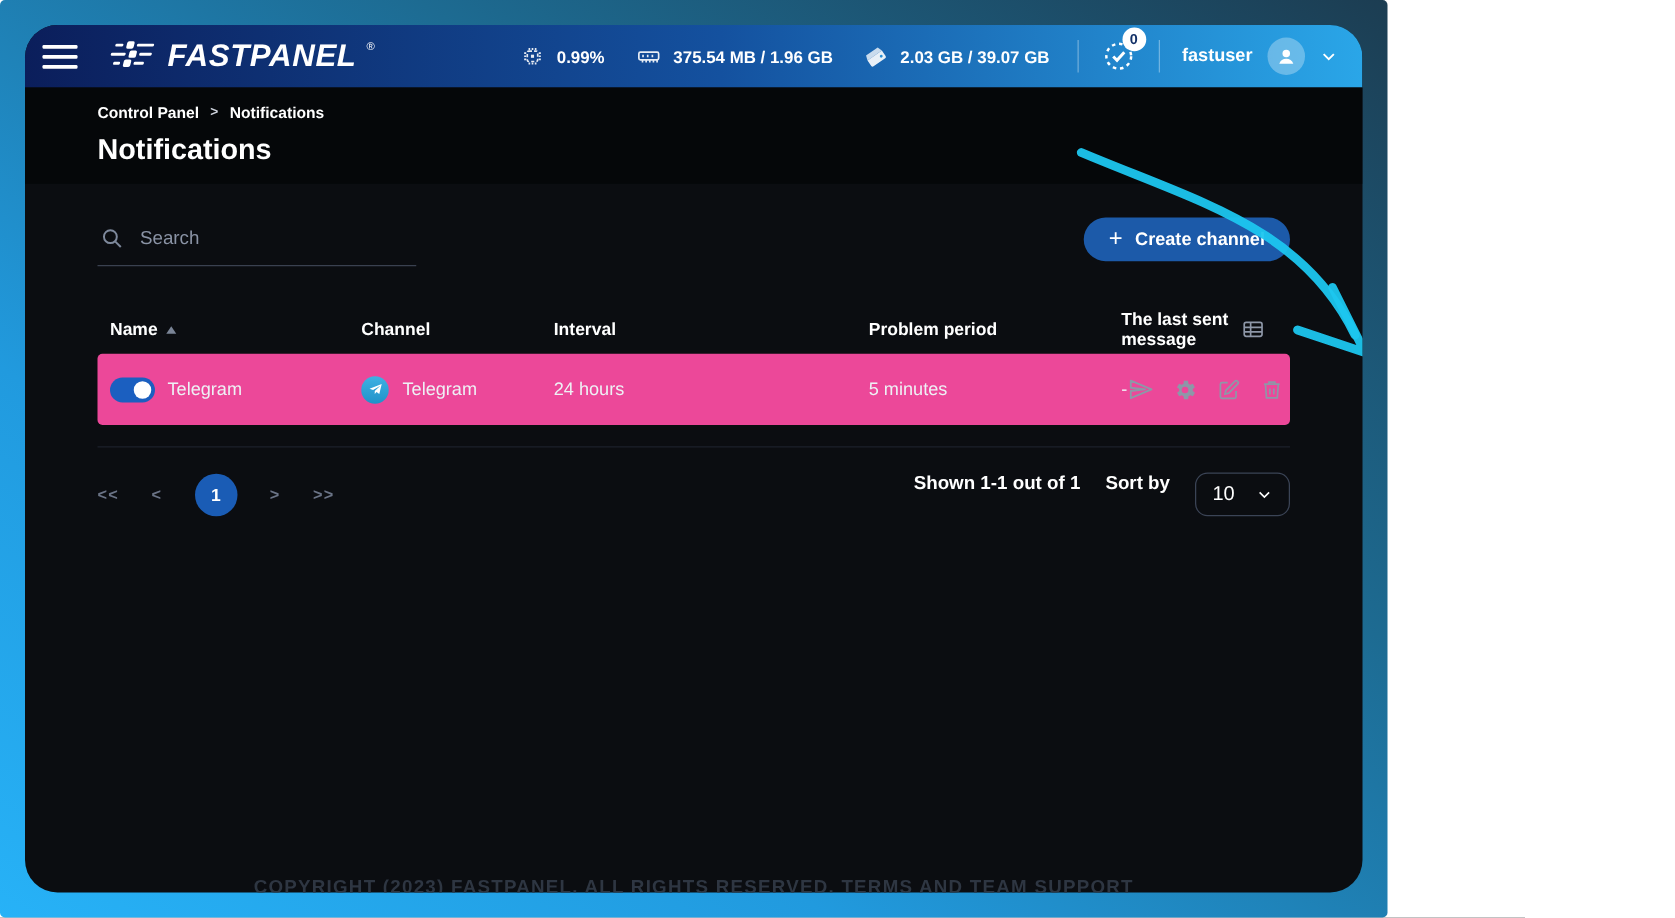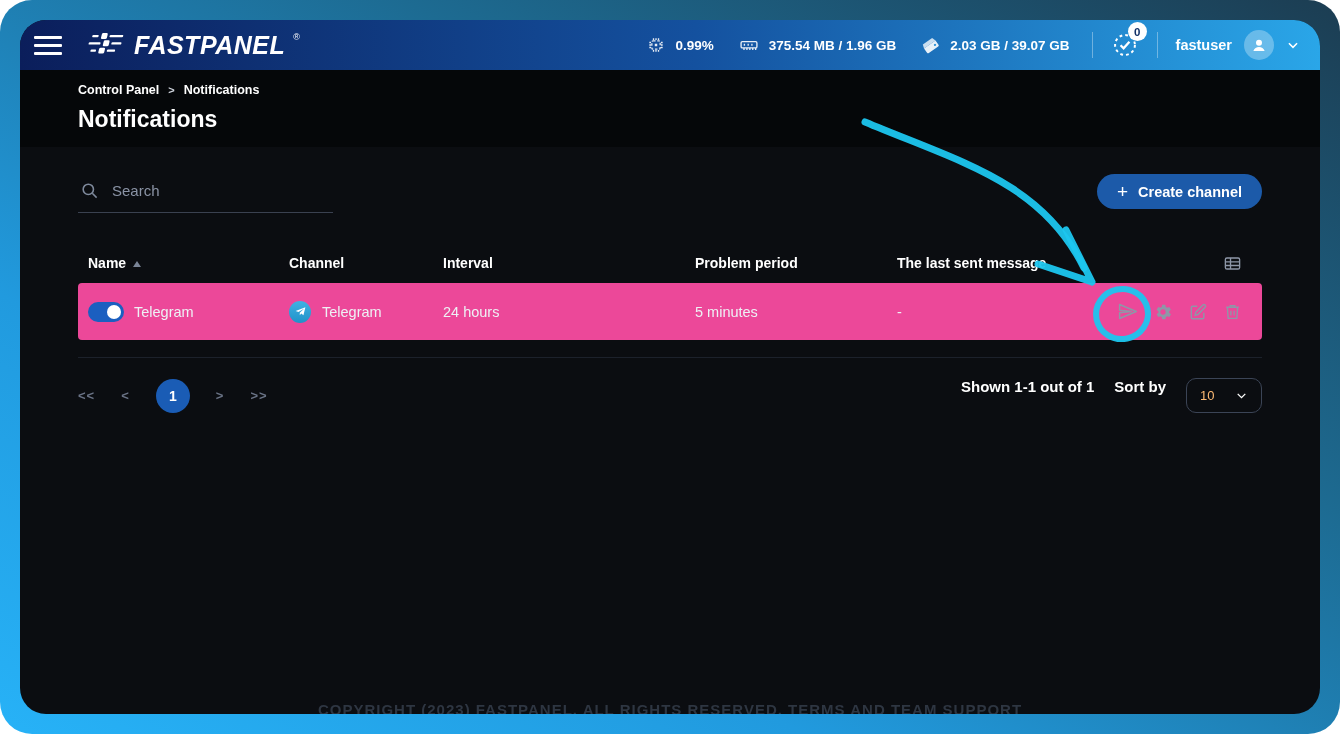--- a/index.html
+++ b/index.html
@@ -1,20 +1,20 @@
 <!DOCTYPE html>
 <html><head>
 <meta charset="utf-8">
 <style>
   * { margin:0; padding:0; box-sizing:border-box; }
   html,body { width:1340px; height:734px; background:#ffffff; font-family:"Liberation Sans", sans-serif; }
   .frame {
-    position:absolute; inset:0; width:1340px; height:734px;
+    position:absolute; inset:0; width:1110px; height:734px;
     background:linear-gradient(to top right, #27b2f7 0%, #219ade 30%, #1d6b92 65%, #1c3d52 100%);
-    border-radius:32px;
+    border-radius:4px;
   }
   .app {
     position:absolute; inset:20px; border-radius:26px; overflow:hidden;
     background:#0b0d11; color:#f2f4f7;
   }
   
   .topbar {
     height:50px; display:flex; align-items:center;
     background:linear-gradient(90deg,#0b1e5b 0%,#14519f 52%,#2aa6e8 100%);
     padding:0 20px 0 12px;
@@ -78,21 +78,21 @@
   .pg { cursor:pointer; letter-spacing:1px; }
   .pg-active {
     width:34px; height:34px; border-radius:50%; background:#1a5cb5; color:#fff;
     display:flex; align-items:center; justify-content:center; font-size:14px; letter-spacing:0; cursor:pointer;
   }
   .pageinfo { display:flex; align-items:flex-start; gap:20px; font-size:15px; color:#fff; }
   .shown { font-weight:bold; }
   .sortby { font-weight:bold; }
   .pgsize {
     display:flex; align-items:center; justify-content:space-between; width:76px; height:35px;
-    border:1px solid #3b4456; border-radius:10px; padding:0 13px; cursor:pointer; color:#fdba74; font-size:13px;
+    border:1px solid #3b4456; border-radius:10px; padding:0 13px; cursor:pointer; color:#ffffff; font-size:16px;
   }
   
   .footer {
     position:absolute; bottom:-4px; left:0; right:0; text-align:center;
     color:#2e3642; font-size:15px; font-weight:bold; letter-spacing:1px; white-space:nowrap;
   }
   
   .annotation { position:absolute; inset:0; pointer-events:none; z-index:5; }
 </style>
 </head>

